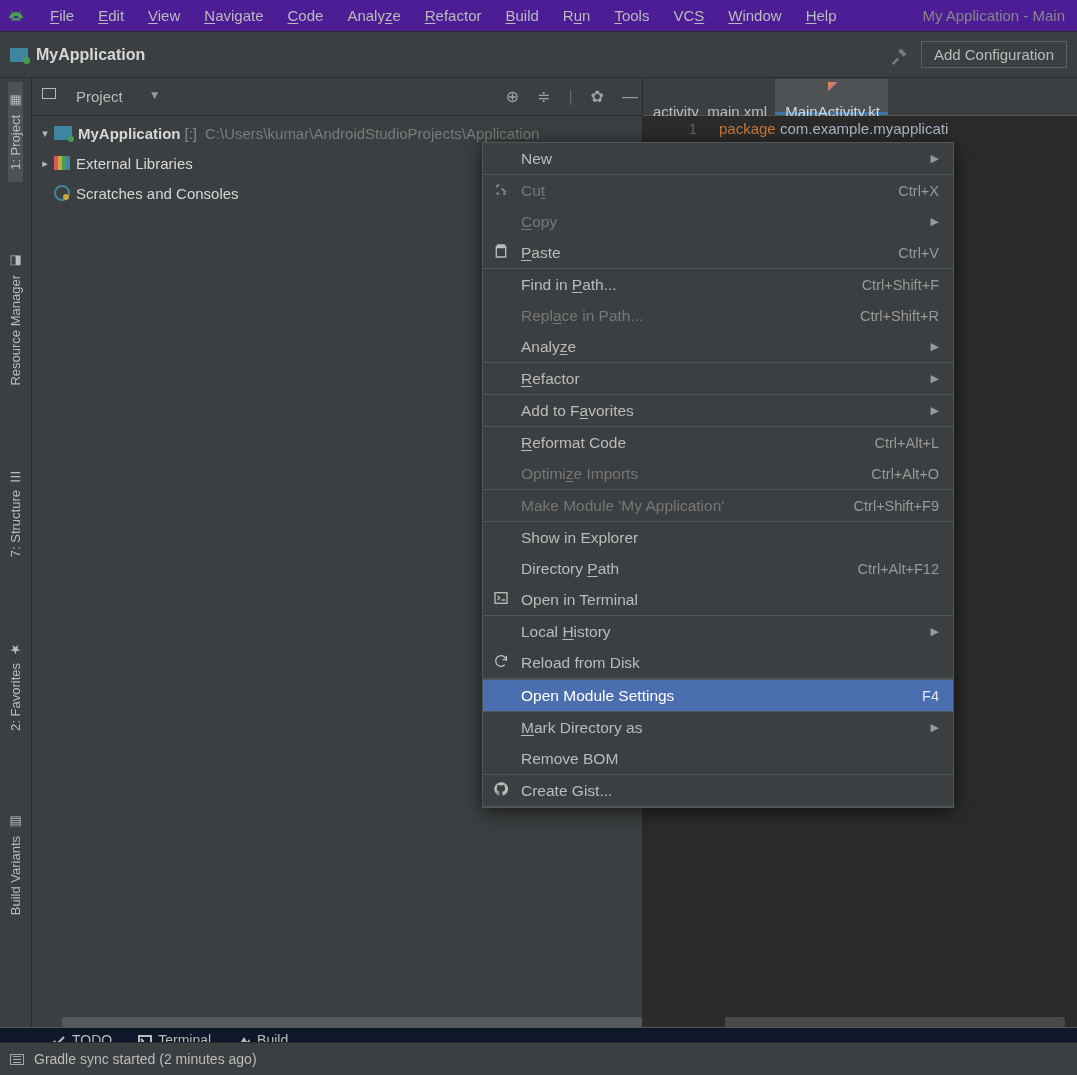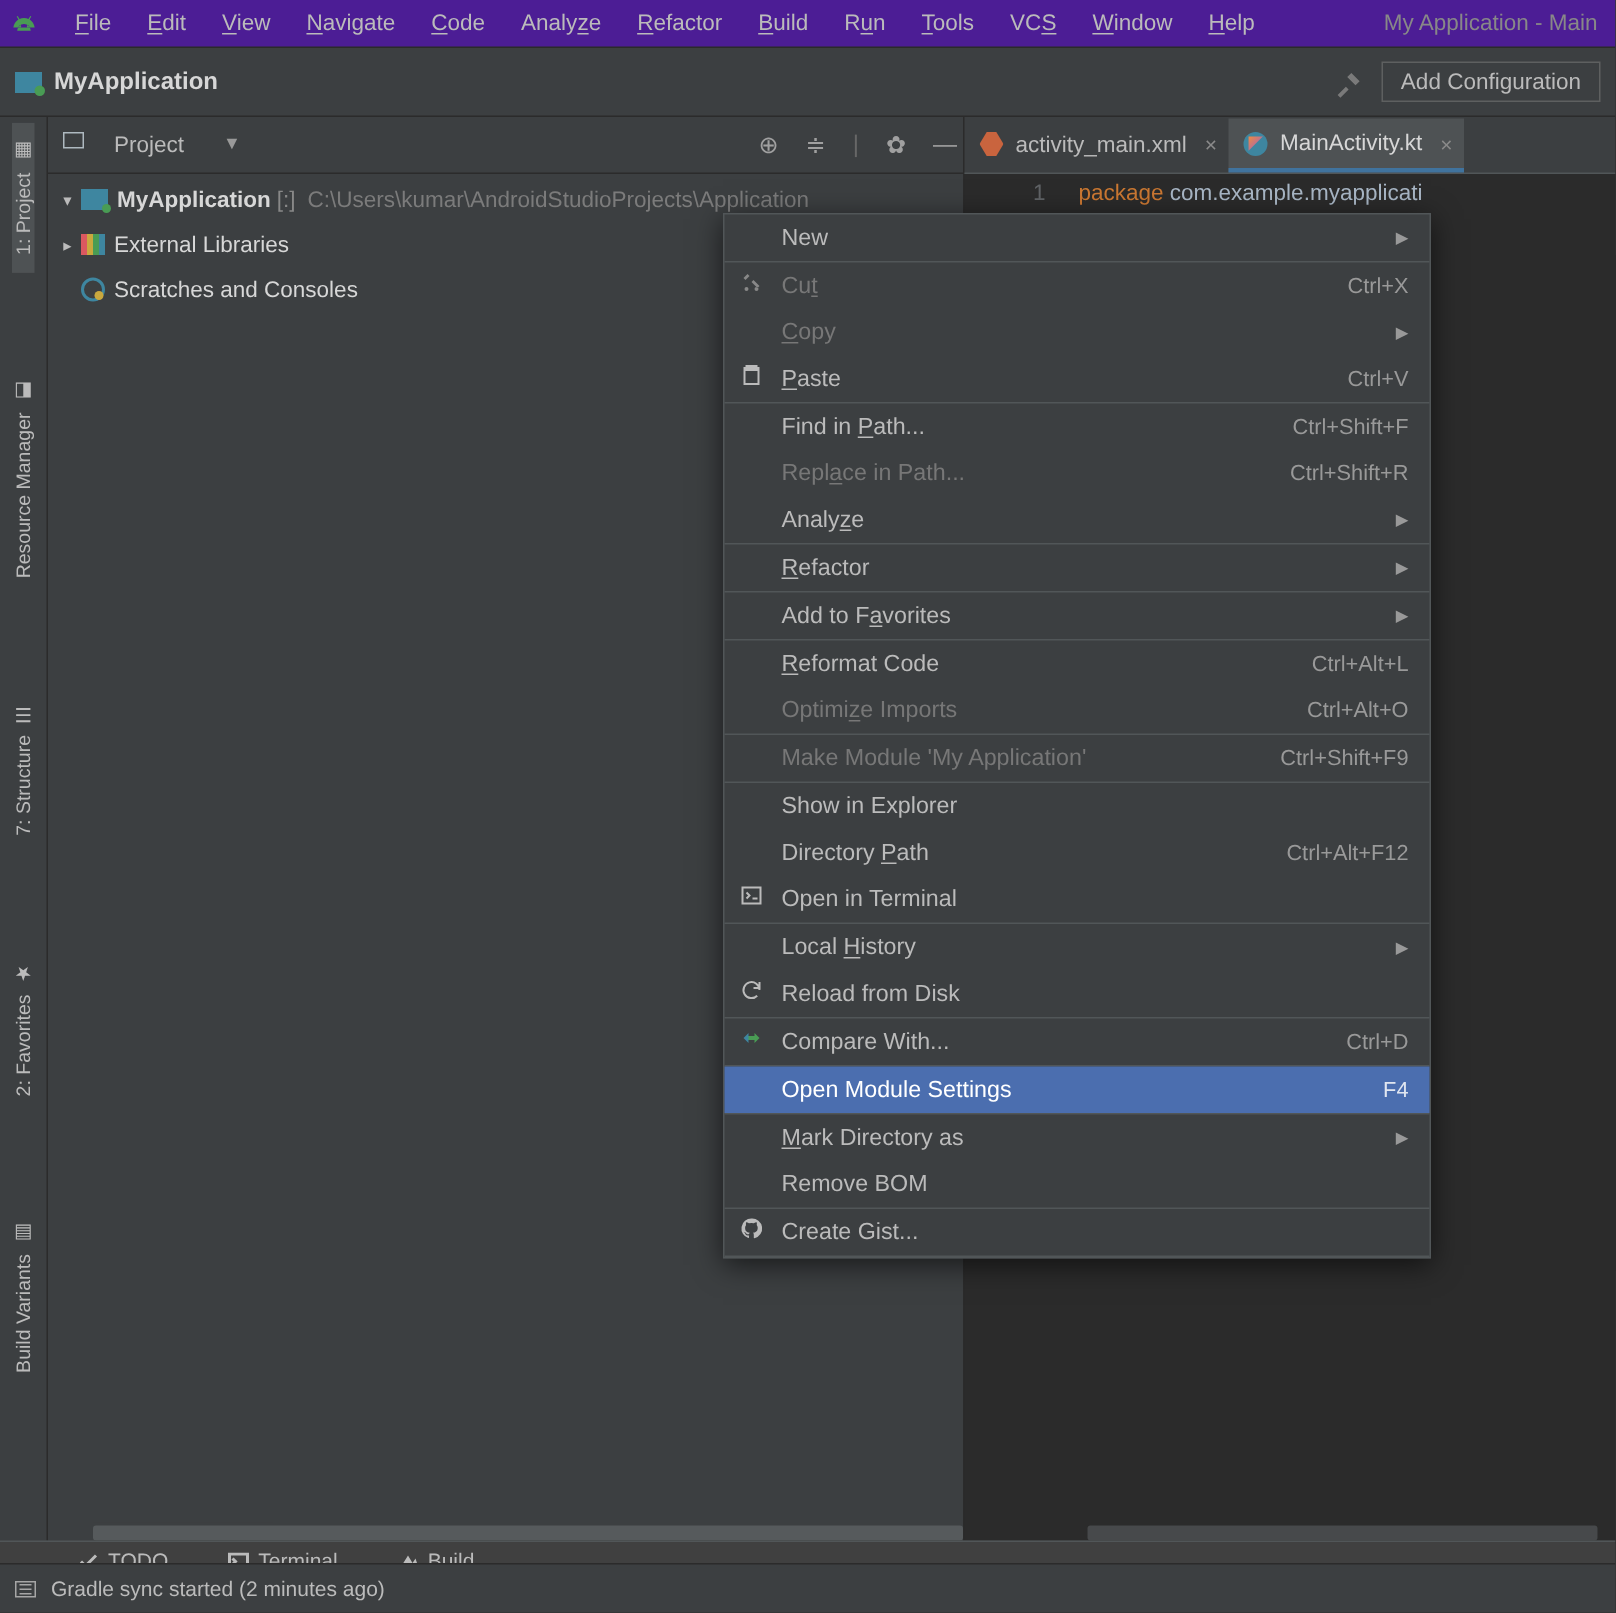--- a/index.html
+++ b/index.html
@@ -56,39 +56,39 @@
   .tree-icon.libs { background:linear-gradient(to right,#db5860 0 25%,#c9a83e 25% 50%,#499c54 50% 75%,#3e86a0 75% 100%); width:16px;}
   .tree-icon.scratches { width:16px; height:16px; border:2px solid #3e86a0; border-radius:50%; position:relative; background:none;}
   .tree-icon.scratches::after{content:"";position:absolute;bottom:-1px;right:-1px;width:6px;height:6px;background:#c9a83e;border-radius:50%;}
   
   .hscroll { position:absolute; left:30px; right:460px; bottom:0; height:14px; background:#3c3f41;}
   .hscroll .thumb { position:absolute; left:0; width:580px; height:10px; top:2px; background:#565a5c; border-radius:2px;}
   
   
   .editor { width:435px; background:#2b2b2b; border-left:1px solid #2b2b2b; display:flex; flex-direction:column;}
   .tabs { height:38px; background:#3c3f41; display:flex; align-items:flex-end; border-bottom:1px solid #515658;}
-  .tab { height:36px; display:flex; align-items:center; padding:0 8px 0 10px; gap:8px; font-size:15px; color:#bbbbbb; border-bottom:2px solid transparent;}
+  .tab { height:36px; display:flex; align-items:center; padding:0 8px 0 10px; gap:24px; font-size:15px; color:#bbbbbb; border-bottom:2px solid transparent;flex-direction:column;}
   .tab .x { color:#8a8a8a; font-size:14px; margin-left:4px;}
   .tab.active { background:#4e5254; border-bottom:3px solid #40739e; color:#d7d7d7;margin-top:24px;}
   .tab-ico { width:16px; height:16px; display:inline-block; }
   .tab-ico.xml { background:#c9643e; clip-path:polygon(30% 0,70% 0,100% 50%,70% 100%,30% 100%,0 50%);}
   .tab-ico.kt { background:#3e86a0; border-radius:50%; position:relative;}
   .tab-ico.kt::after{content:"";position:absolute;top:3px;left:3px;width:10px;height:10px;background:linear-gradient(135deg,#f28b3d,#8f5bd6);clip-path:polygon(0 0,100% 0,0 100%);}
   
   .editor-body { flex:1; background:#2b2b2b; display:flex; font-family:Consolas,monospace; font-size:15px; color:#a9b7c6; overflow:hidden; position:relative;}
   .gutter-nums { width:76px; text-align:right; padding-right:22px; color:#606366; padding-top:2px;}
   .gutter-nums div { height:22px; line-height:22px;}
   .code-text { padding-top:2px; white-space:pre; overflow:hidden;}
   .code-text div { height:22px; line-height:22px;}
   .kw { color:#cc7832;}
   .editor-hscroll { position:absolute; left:82px; right:0; bottom:0; height:14px;}
   .editor-hscroll .thumb { position:absolute; left:0; width:340px; height:10px; top:2px; background:#47494b; border-radius:2px;}
   
   
-  .bottom-tools { position:absolute; left:0; right:0; bottom:23px; height:25px; background:#404040; border-top:1px solid #515658; display:flex; align-items:center; padding-left:52px; gap:40px; font-size:14px;}
+  .bottom-tools { position:absolute; left:0; right:0; bottom:23px; height:25px; background:#0f172a; border-top:1px solid #515658; display:flex; align-items:center; padding-left:52px; gap:26px; font-size:14px;}
   .bottom-tools .bt-item { display:flex; align-items:center; gap:6px; color:#bbbbbb;}
   .bt-ico { width:14px; height:12px; display:inline-block;}
   
   
   .statusbar { position:absolute; left:0; right:0; bottom:0; height:33px; background:#3c3f41; border-top:1px solid #2b2b2b; display:flex; align-items:center; padding-left:10px; gap:10px; font-size:14px; color:#bbbbbb;}
   .statusbar .sb-ico { width:14px; height:11px; border:1px solid #a6a6a6; display:inline-block; position:relative;}
   .statusbar .sb-ico::after{content:"";position:absolute;left:2px;right:2px;top:4px;height:1px;background:#a6a6a6; box-shadow:0 -3px 0 #a6a6a6, 0 3px 0 #a6a6a6;}
   
   
   .context-menu { position:absolute; left:482px; top:142px; width:472px; background:#3c3f41; border:1px solid #515658; box-shadow:0 4px 18px rgba(0,0,0,.6); font-size:15.5px;}
@@ -286,28 +286,20 @@
       <span>Local <u>H</u>istory</span>
       <span class="arrow">▶</span>
     </div>
     <div class="cm-item">
       <span class="ico"><svg width="16" height="16" viewBox="0 0 24 24" fill="none" stroke="#bbbbbb" stroke-width="2">
           <path d="M20 12a8 8 0 10-2.3 5.7M20 4v6h-6"></path>
         </svg></span>
       <span>Reload from Disk</span>
     </div>
     <div class="cm-sep"></div>
-    <div class="cm-item">
-      <span class="ico"><svg width="16" height="16" viewBox="0 0 24 24" fill="#3e86a0">
-          <path d="M4 12l5-5v3h6v4H9v3z"></path>
-          <path d="M20 12l-5 5v-3H9v-4h6V7z" fill="#499c54"></path>
-        </svg></span>
-      <span>Compare With...</span>
-      <span class="sc">Ctrl+D</span>
-    </div>
     <div class="cm-sep"></div>
     <div class="cm-item selected">
       <span>Open Module Settings</span>
       <span class="sc">F4</span>
     </div>
     <div class="cm-sep"></div>
     <div class="cm-item">
       <span><u>M</u>ark Directory as</span>
       <span class="arrow">▶</span>
     </div>

